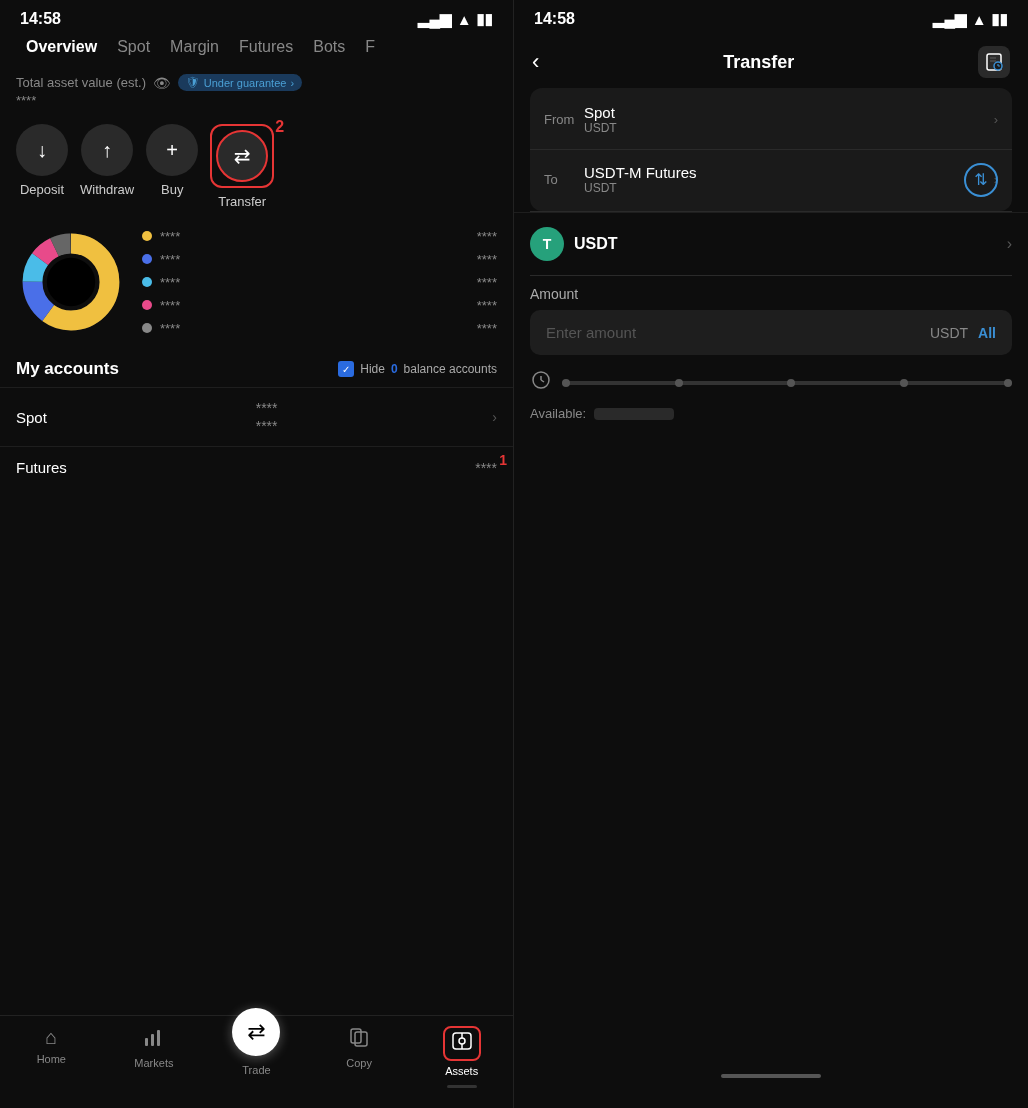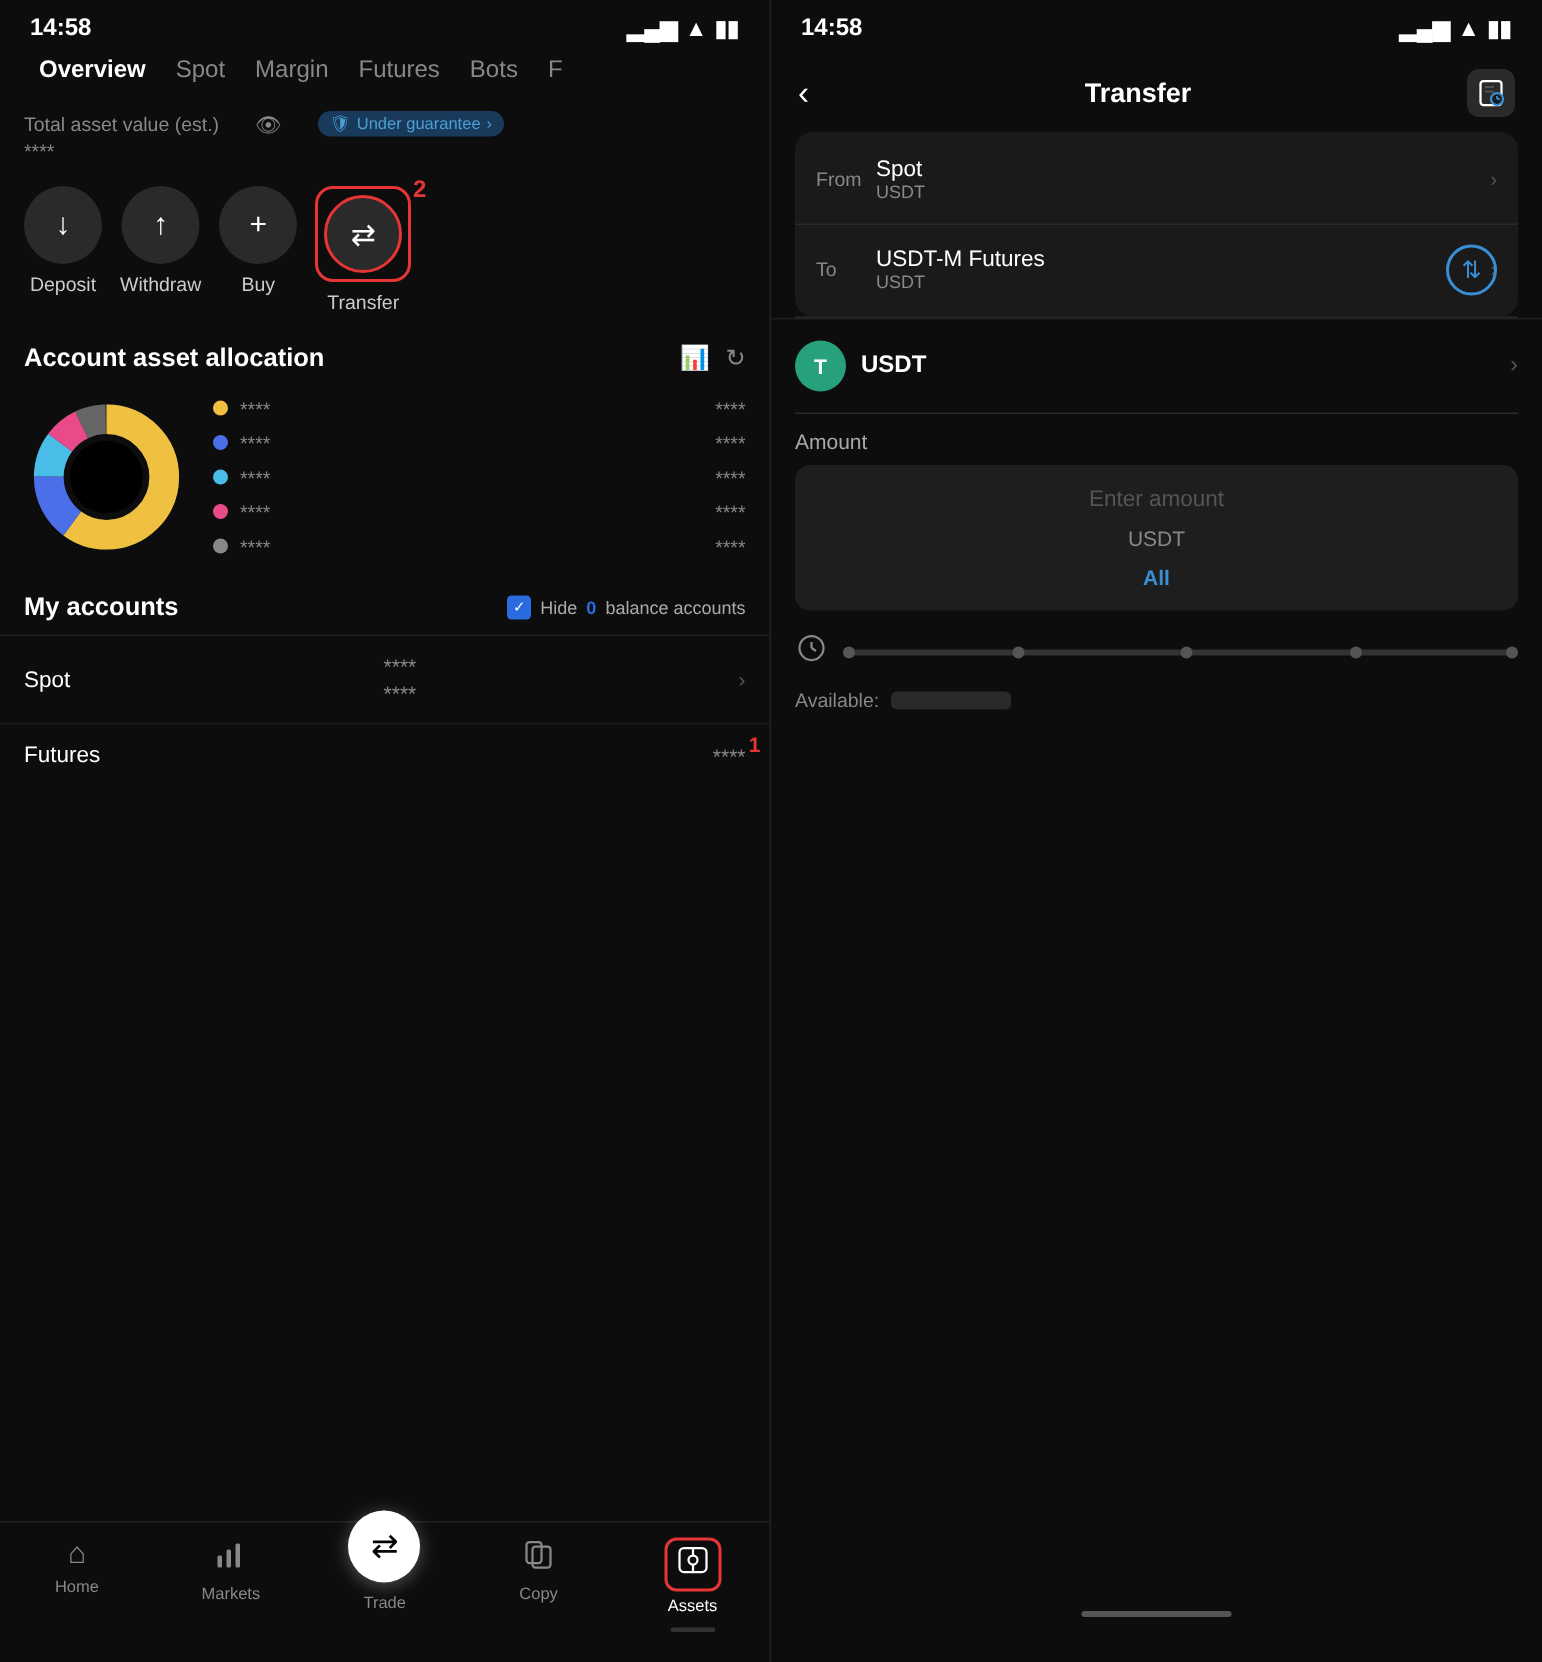--- a/index.html
+++ b/index.html
@@ -69,21 +69,21 @@
 
     
     .asset-row {
       padding: 6px 16px 2px;
     }
     .asset-label {
       font-size: 13px;
       color: #888;
       display: flex;
       align-items: center;
-      gap: 24px;
+      gap: 7px;
     }
     .guarantee-badge {
       background: #1a3a5c;
       color: #4a9fd4;
       font-size: 11px;
       padding: 2px 8px;
       border-radius: 10px;
       display: flex;
       align-items: center;
       gap: 4px;
@@ -452,21 +452,20 @@
       color: #aaa;
       margin-bottom: 8px;
     }
     .amount-input-wrap {
       background: #1e1e1e;
       border-radius: 10px;
       display: flex;
       align-items: center;
       padding: 14px 16px;
       gap: 10px;
-      flex-direction: column;
     }
     .amount-placeholder {
       flex: 1;
       font-size: 15px;
       color: #555;
     }
     .amount-currency {
       font-size: 14px;
       color: #888;
     }
@@ -603,27 +602,20 @@
 
     <div class="action-btn relative">
       <div class="transfer-highlight">
         <div class="action-btn-circle transfer-btn-circle">⇄</div>
       </div>
       <span class="badge-2">2</span>
       <span class="action-btn-label">Transfer</span>
     </div>
   </div>
 
-  <div class="section-header">
-    <span class="section-title">Account asset allocation</span>
-    <div class="section-icons">
-      <span class="icon-btn">📊</span>
-      <span class="icon-btn">↻</span>
-    </div>
-  </div>
   <div class="allocation-content">
     <div class="donut-wrap">
       <svg class="donut-svg" viewBox="0 0 100 100">
 
         <circle cx="50" cy="50" r="35" fill="none" stroke="#2a2a2a" stroke-width="18"></circle>
 
         <circle cx="50" cy="50" r="35" fill="none" stroke="#f0c040" stroke-width="18" stroke-dasharray="132 88" stroke-dashoffset="0" transform="rotate(-90 50 50)"></circle>
 
         <circle cx="50" cy="50" r="35" fill="none" stroke="#4a6fe8" stroke-width="18" stroke-dasharray="33 187" stroke-dashoffset="-132" transform="rotate(-90 50 50)"></circle>
 

